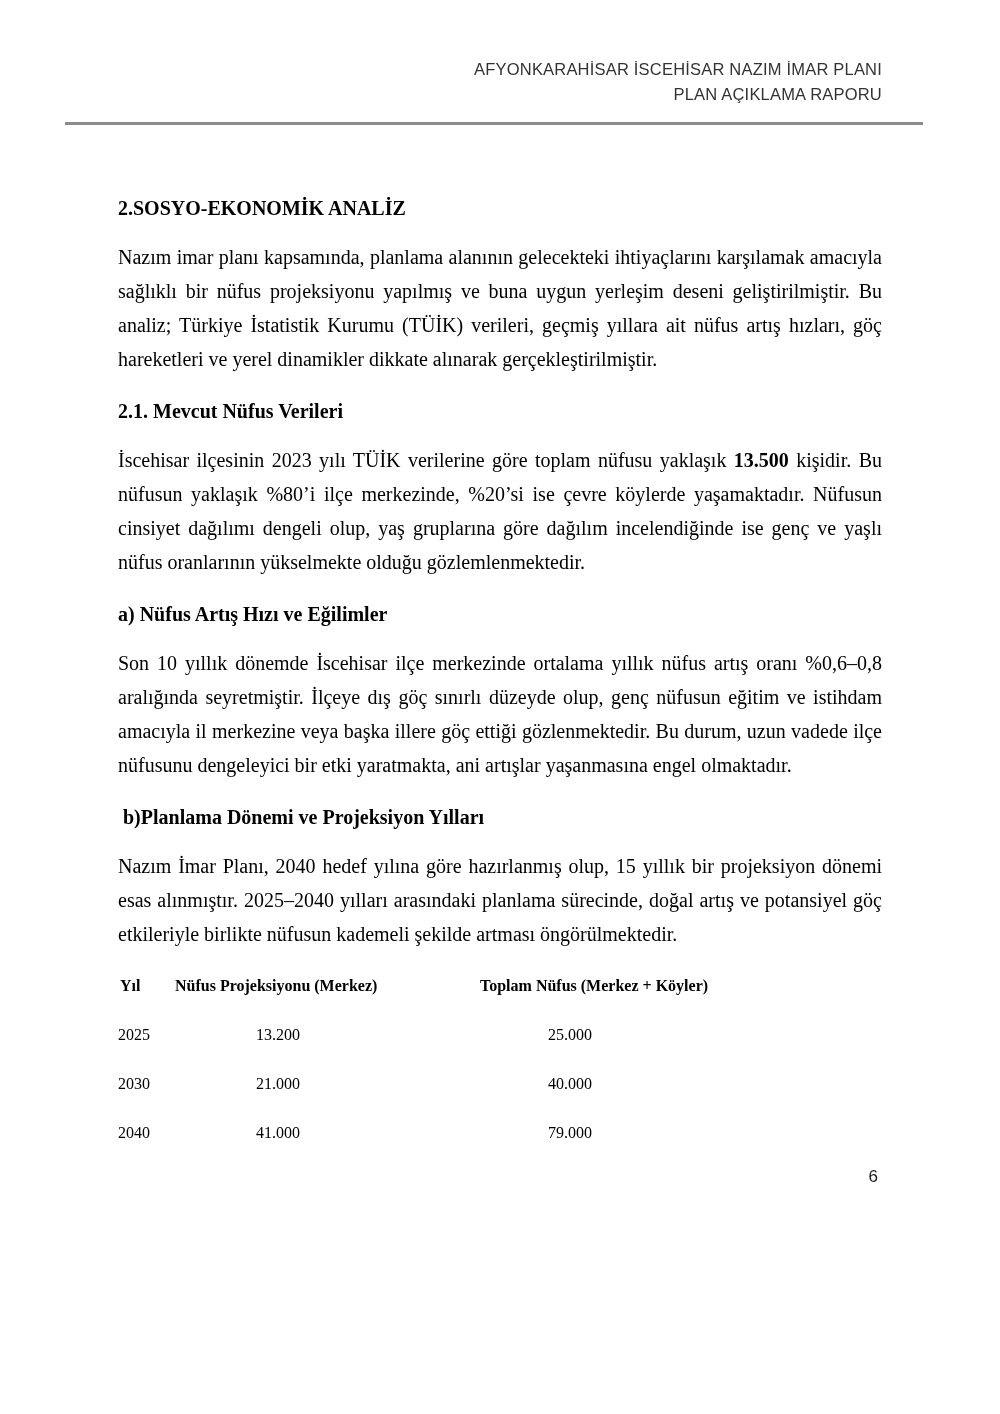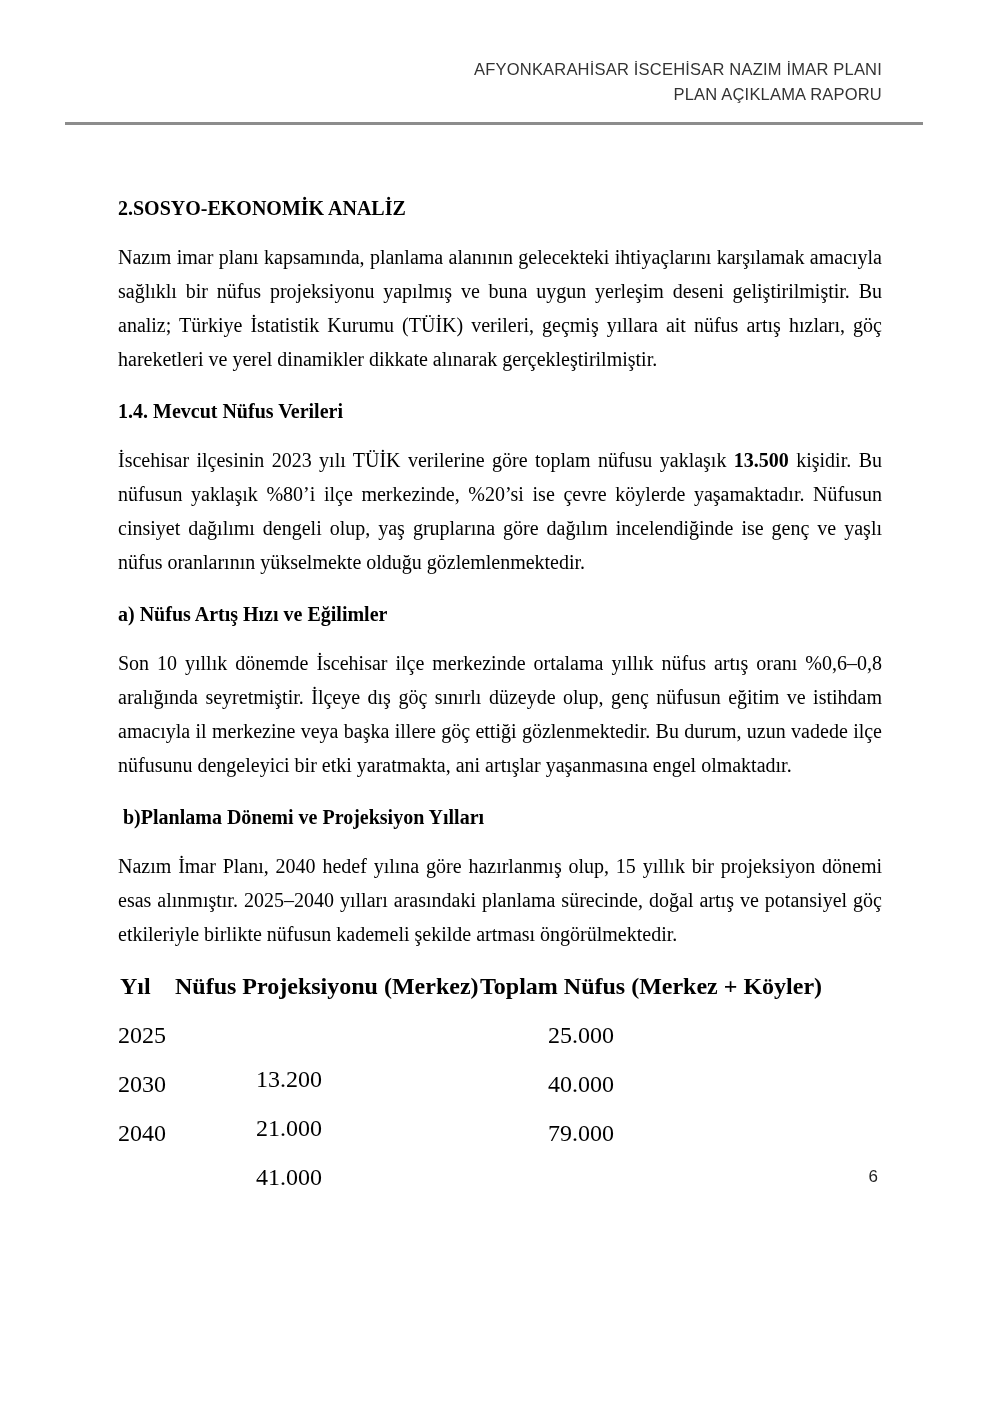--- a/index.html
+++ b/index.html
@@ -62,36 +62,36 @@
   .content p.no-justify {
     text-align: left;
   }
   .ptable {
     margin-top: 2px;
   }
   .trow {
     position: relative;
     height: 34px;
     margin-bottom: 15px;
-    font-size: 24px;
+    font-size: 16px;
     line-height: 34px;
   }
   .trow.thead {
     font-weight: bold;
   }
   .tc {
     position: absolute;
     top: 0;
     white-space: nowrap;
   }
   .h1c { left: 2px; }
   .h2c { left: 57px; }
   .h3c { left: 362px; }
   .d1c { left: 0; }
-  .d2c { left: 138px; margin-top: 44px; }
+  .d2c { left: 138px; }
   .d3c { left: 418px; margin-left: 12px; }
   .page-number {
     margin-top: 16px;
     text-align: right;
     font-family: "Liberation Sans", "DejaVu Sans", sans-serif;
     font-size: 17px;
     line-height: 22px;
     color: #222222;
     padding-right: 4px;
   }
@@ -108,21 +108,21 @@
   </div>
 
   <div class="rule"></div>
 
   <div class="content">
 
     <h1>2.SOSYO-EKONOMİK ANALİZ</h1>
 
     <p>Nazım imar planı kapsamında, planlama alanının gelecekteki ihtiyaçlarını karşılamak amacıyla sağlıklı bir nüfus projeksiyonu yapılmış ve buna uygun yerleşim deseni geliştirilmiştir. Bu analiz; Türkiye İstatistik Kurumu (TÜİK) verileri, geçmiş yıllara ait nüfus artış hızları, göç hareketleri ve yerel dinamikler dikkate alınarak gerçekleştirilmiştir.</p>
 
-    <h2>1.4. Mevcut Nüfus Verileri</h2>
+    <h2>2.1. Mevcut Nüfus Verileri</h2>
 
     <p><span>İscehisar ilçesinin 2023 yılı TÜİK verilerine göre toplam nüfusu yaklaşık </span><b class="bold-val">13.500</b><span> kişidir. Bu nüfusun yaklaşık %80’i ilçe merkezinde, %20’si ise çevre köylerde yaşamaktadır. Nüfusun cinsiyet dağılımı dengeli olup, yaş gruplarına göre dağılım incelendiğinde ise genç ve yaşlı nüfus oranlarının yükselmekte olduğu gözlemlenmektedir.</span></p>
 
     <h2>a) Nüfus Artış Hızı ve Eğilimler</h2>
 
     <p>Son 10 yıllık dönemde İscehisar ilçe merkezinde ortalama yıllık nüfus artış oranı %0,6–0,8 aralığında seyretmiştir. İlçeye dış göç sınırlı düzeyde olup, genç nüfusun eğitim ve istihdam amacıyla il merkezine veya başka illere göç ettiği gözlenmektedir. Bu durum, uzun vadede ilçe nüfusunu dengeleyici bir etki yaratmakta, ani artışlar yaşanmasına engel olmaktadır.</p>
 
     <h2 class="indent-b">b)Planlama Dönemi ve Projeksiyon Yılları</h2>
 
     <p>Nazım İmar Planı, 2040 hedef yılına göre hazırlanmış olup, 15 yıllık bir projeksiyon dönemi esas alınmıştır. 2025–2040 yılları arasındaki planlama sürecinde, doğal artış ve potansiyel göç etkileriyle birlikte nüfusun kademeli şekilde artması öngörülmektedir.</p>

